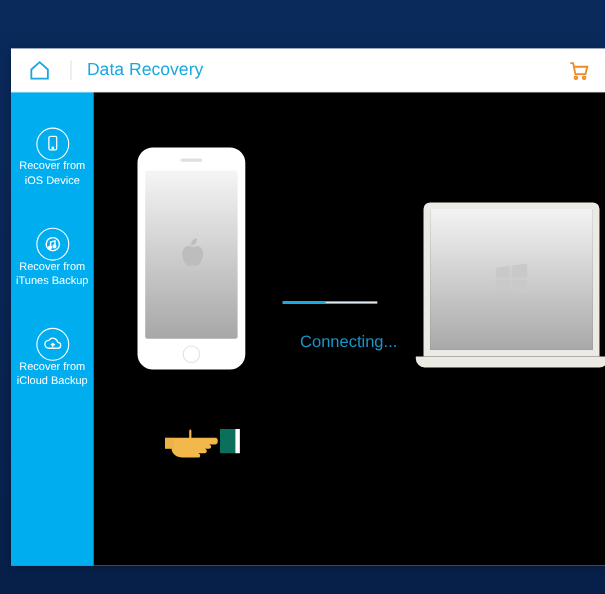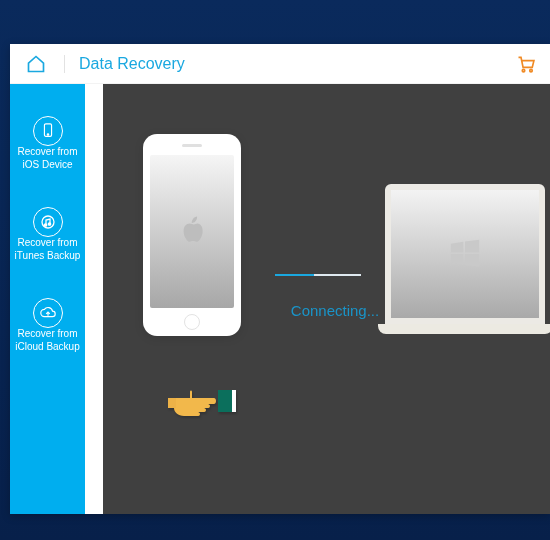--- a/index.html
+++ b/index.html
@@ -78,23 +78,22 @@
     padding: 0 2px;
   }
   .nav-icon {
     width: 30px; height: 30px;
     border: 1.5px solid #fff;
     border-radius: 50%;
     display:flex;align-items:center;justify-content:center;
   }
   .main {
     flex: 1;
-    background: #404040;
+    background: #000000;
     position: relative;
-    margin-left: 18px;
   }
   
   .phone {
     position: absolute;
     left: 40px;
     top: 50px;
     width: 98px;
     height: 202px;
     background: #fff;
     border-radius: 14px;

